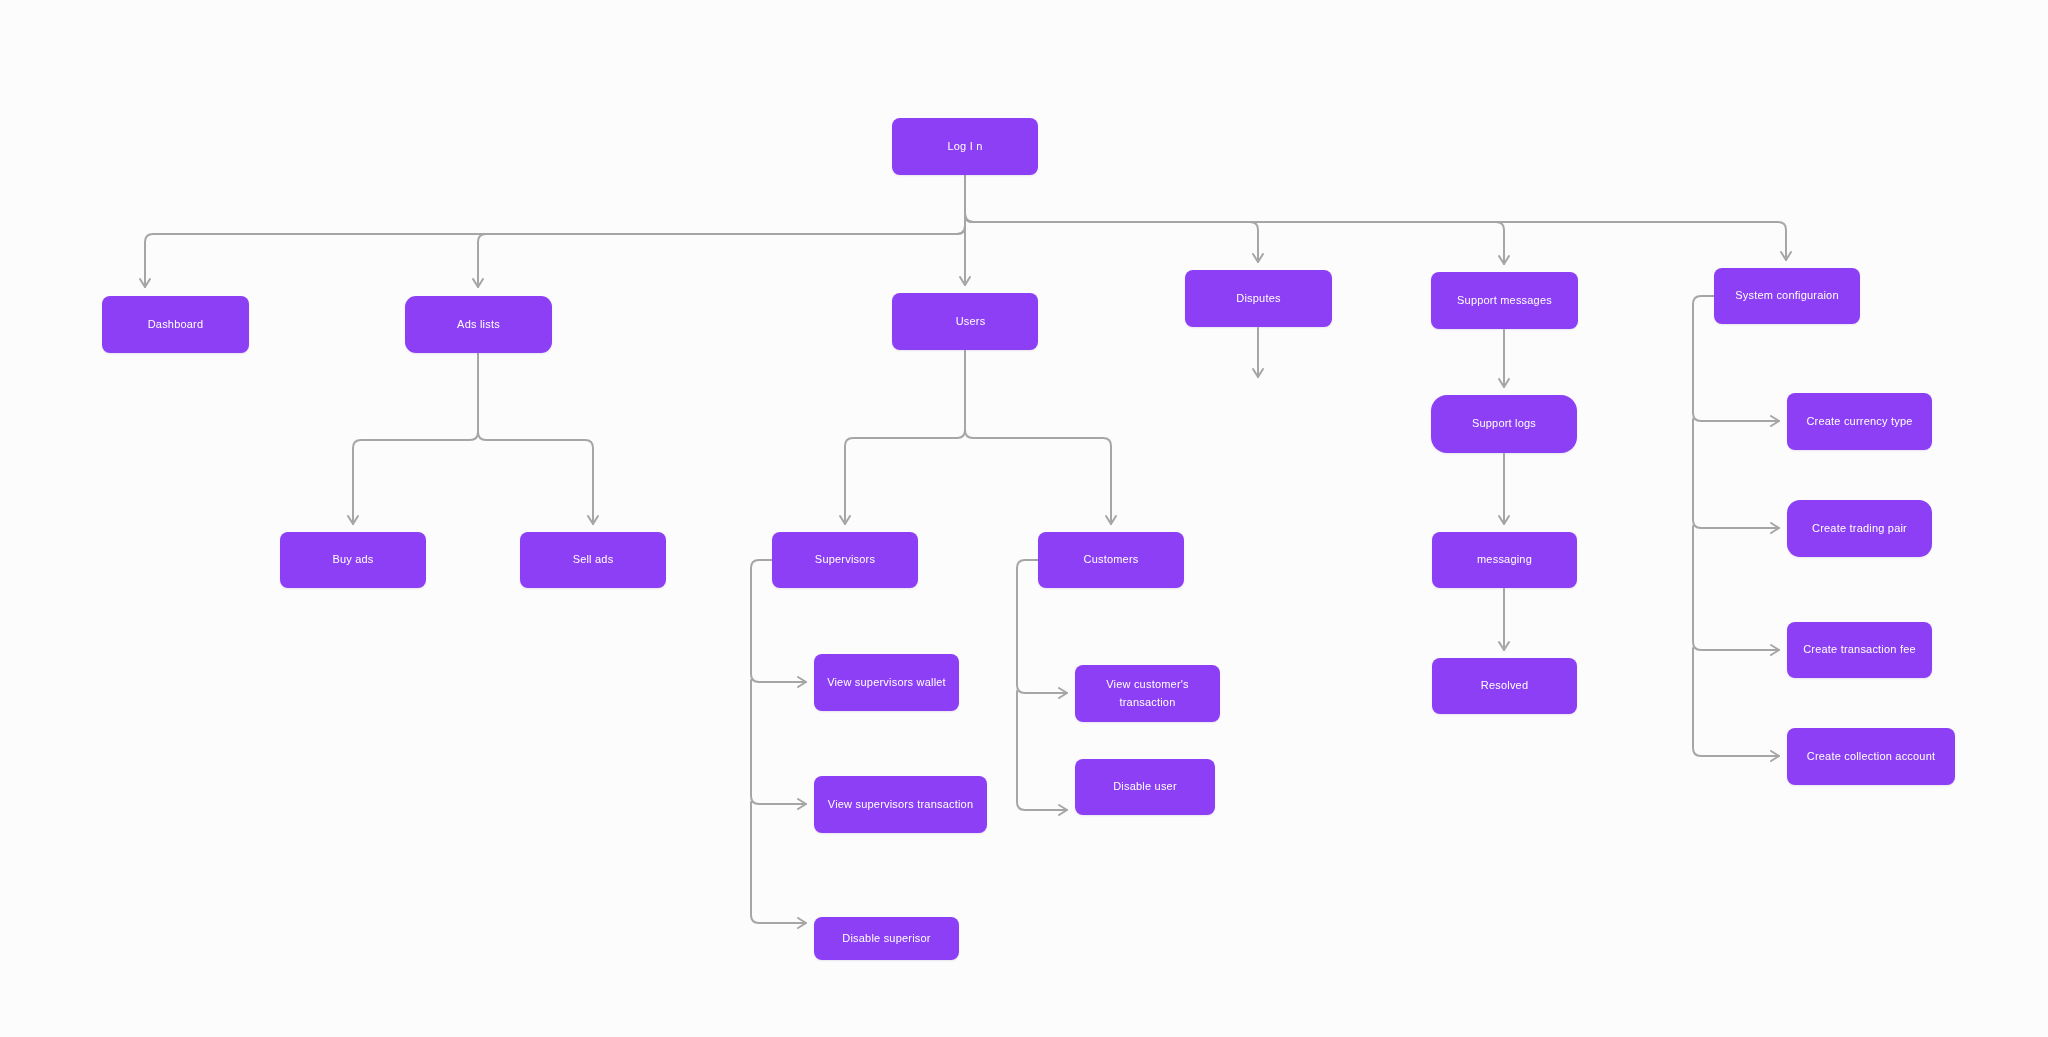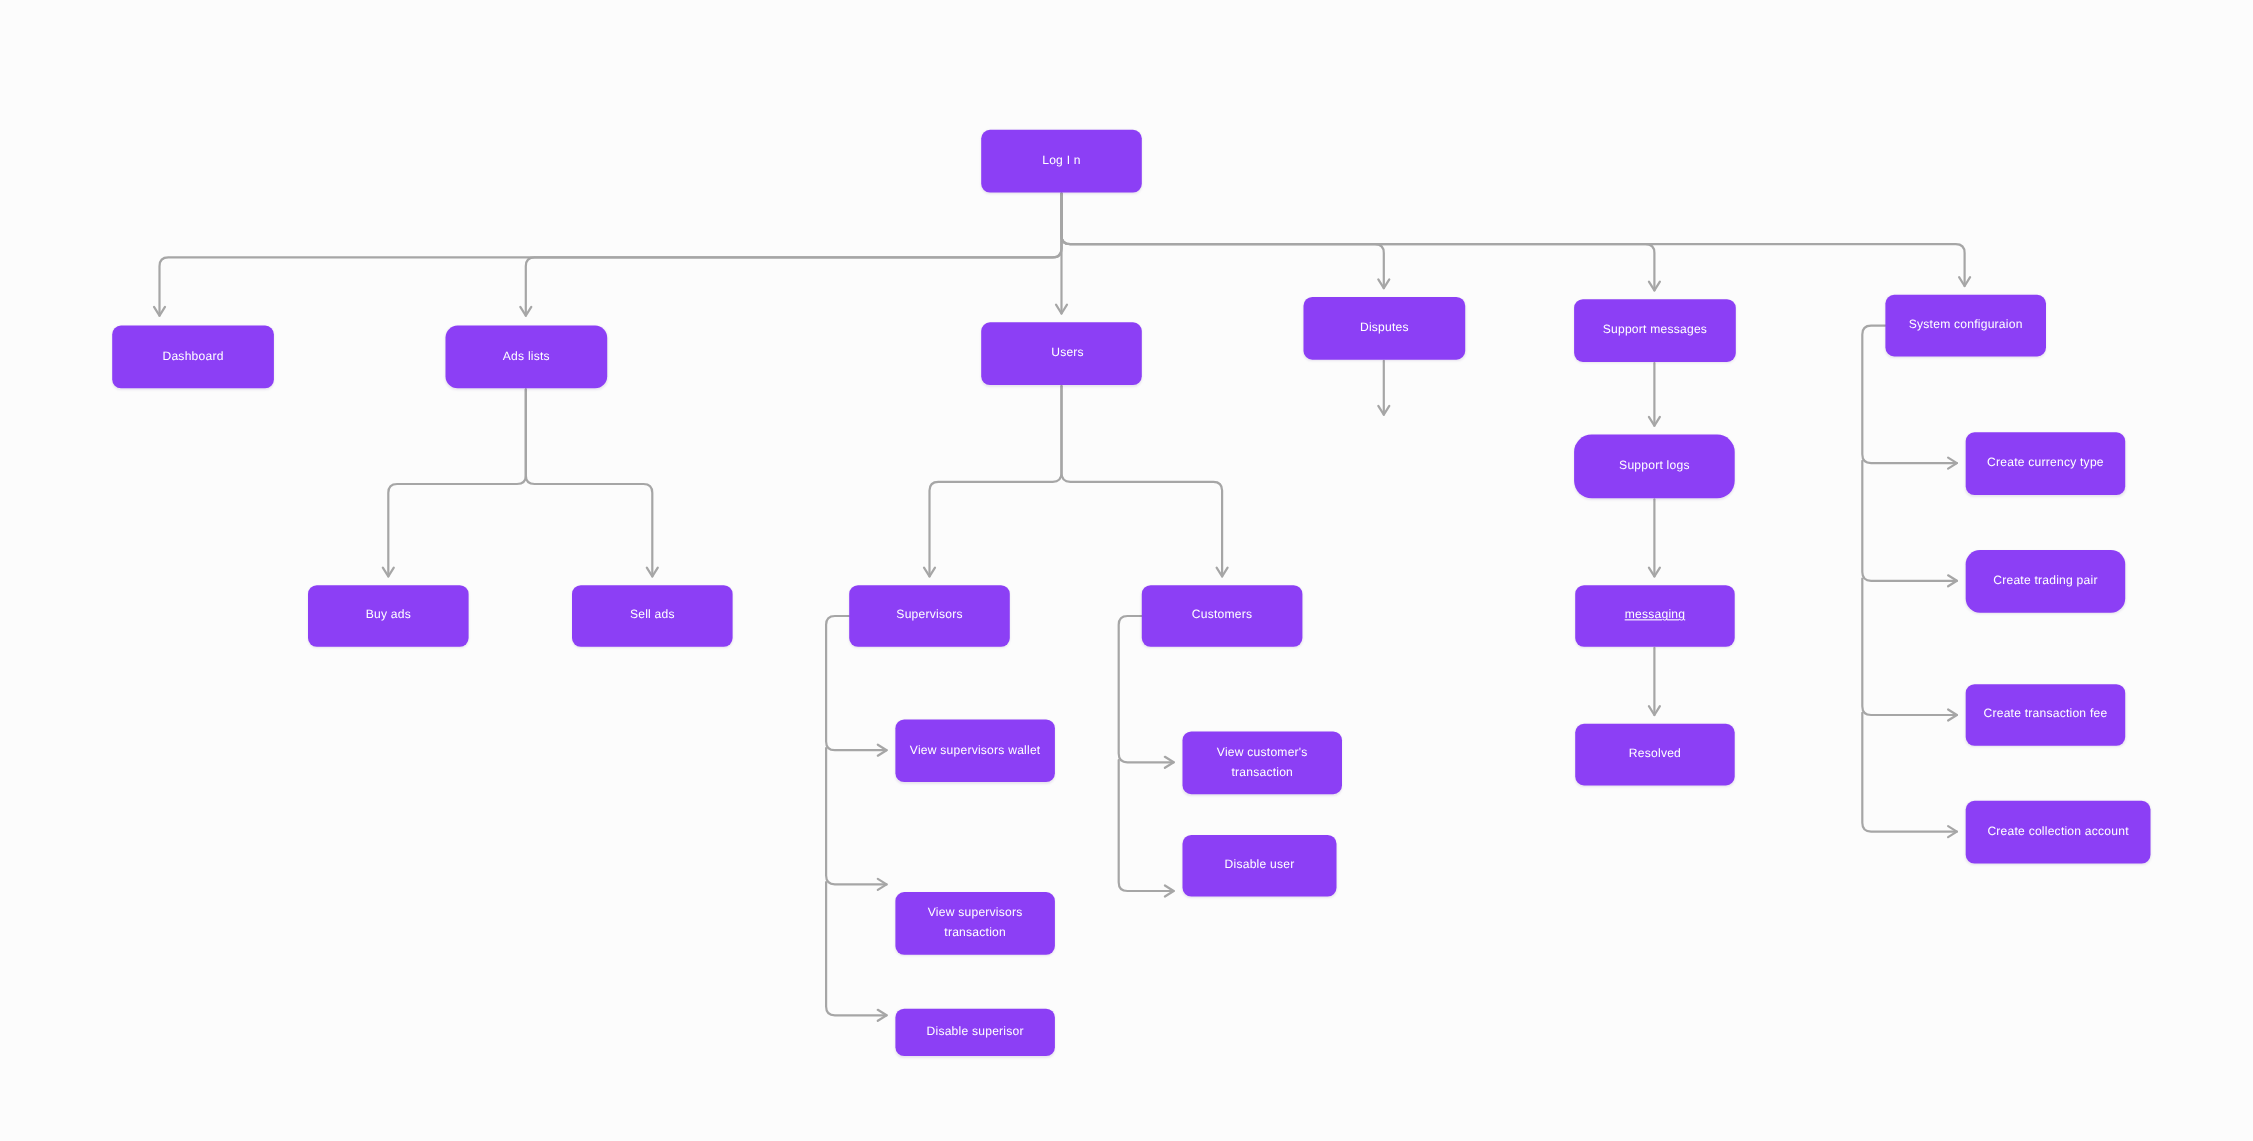--- a/index.html
+++ b/index.html
@@ -136,33 +136,33 @@
 
   <div class="node" style="left:1038px; top:532px; width:146px; height:56px;">
     <span class="node-label">Customers</span>
   </div>
 
 
   <div class="node" style="left:1431px; top:395px; width:146px; height:58px;border-radius:16px;">
     <span class="node-label">Support logs</span>
   </div>
 
-  <div class="node" style="left:1432px; top:532px; width:145px; height:56px;text-decoration:underline;">
+  <div class="node" style="left:1432px; top:532px; width:145px; height:56px;">
     <span class="node-label">messaging</span>
   </div>
 
   <div class="node" style="left:1432px; top:658px; width:145px; height:56px;">
     <span class="node-label">Resolved</span>
   </div>
 
   <div class="node" style="left:814px; top:654px; width:145px; height:57px;">
     <span class="node-label">View supervisors wallet</span>
   </div>
 
-  <div class="node" style="left:814px; top:776px; width:145px; height:57px;margin-top:35px;">
+  <div class="node" style="left:814px; top:776px; width:173px; height:57px;">
     <span class="node-label">View supervisors transaction</span>
   </div>
 
   <div class="node" style="left:814px; top:895px; width:145px; height:43px;margin-top:22px;">
     <span class="node-label">Disable superisor</span>
   </div>
 
   <div class="node" style="left:1075px; top:665px; width:145px; height:57px;">
     <span class="node-label">View customer's transaction</span>
   </div>

